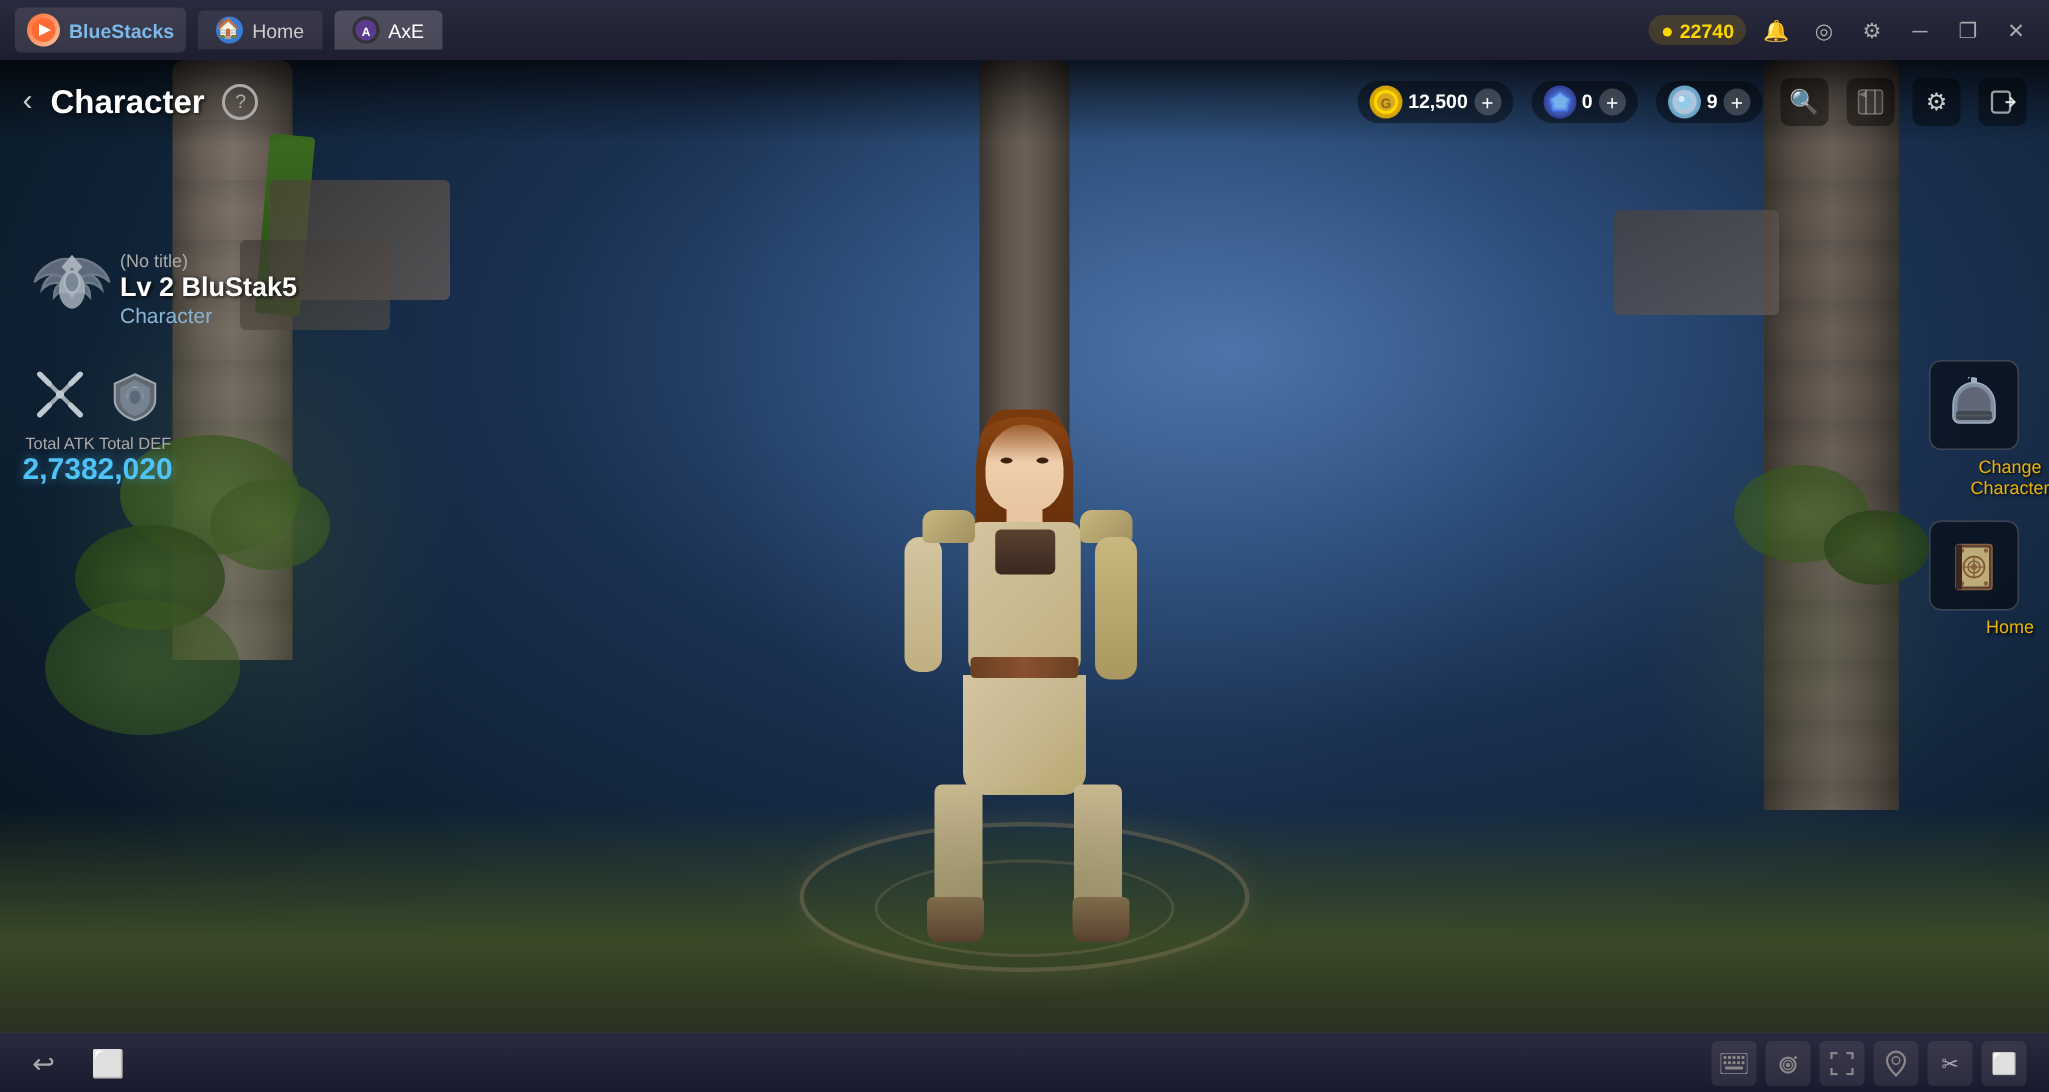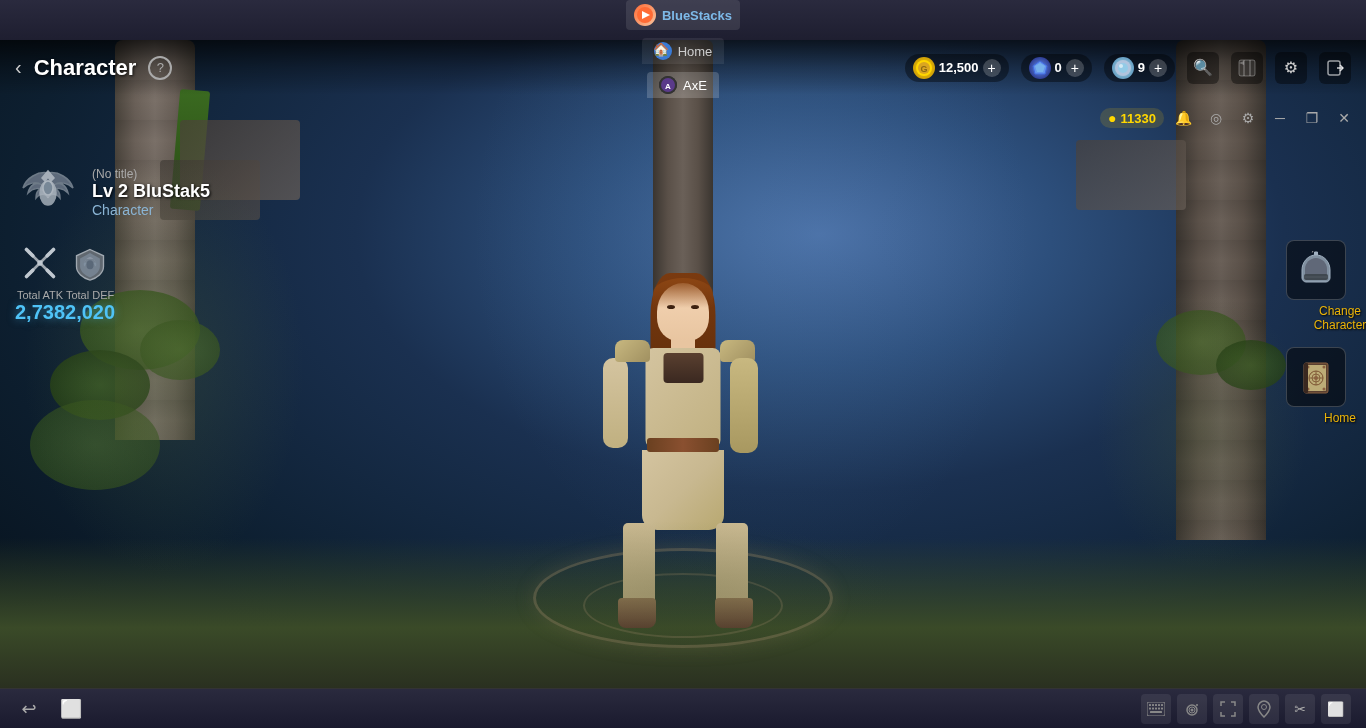--- a/index.html
+++ b/index.html
@@ -9,21 +9,20 @@
     #title-bar {
       width: 100%;
       height: 40px;
       background: linear-gradient(to bottom, #2a2a3e, #1e1e30);
       display: flex;
       align-items: center;
       padding: 0 10px;
       gap: 8px;
       position: relative;
       z-index: 100;
-      flex-direction: column;
     }
     #bluestacks-logo {
       display: flex;
       align-items: center;
       gap: 6px;
       padding: 4px 8px;
       background: rgba(255,255,255,0.1);
       border-radius: 4px;
     }
     .logo-icon {
@@ -198,21 +197,21 @@
 
     
     #char-info-panel {
       position: absolute;
       left: 15px; top: 120px;
       width: 260px;
       color: white;
     }
 
     .char-header {
-      display: flex; align-items: center; gap: 12px;
+      display: flex; align-items: center; 
       margin-bottom: 20px;
     }
     .char-emblem {
       width: 65px; height: 65px;
       display: flex; align-items: center; justify-content: center;
     }
     .emblem-svg { width: 60px; height: 60px; }
 
     .char-details {}
     .char-no-title { color: #aaa; font-size: 12px; }
@@ -305,21 +304,21 @@
         <circle cx="9" cy="9" r="7" fill="#5a3a8a"></circle>
         <text x="9" y="13" text-anchor="middle" fill="white" font-size="8" font-weight="bold">A</text>
       </svg>
     </div>
     <span>AxE</span>
   </div>
 
   <div class="title-bar-right">
     <div class="coins-display">
       <span class="coin-icon">●</span>
-      <span class="coin-value">11330</span>
+      <span class="coin-value">22740</span>
     </div>
     <div class="title-btn">🔔</div>
     <div class="title-btn">◎</div>
     <div class="title-btn">⚙</div>
     <div class="title-btn">─</div>
     <div class="title-btn">❐</div>
     <div class="title-btn close-btn">✕</div>
   </div>
 </div>
 

